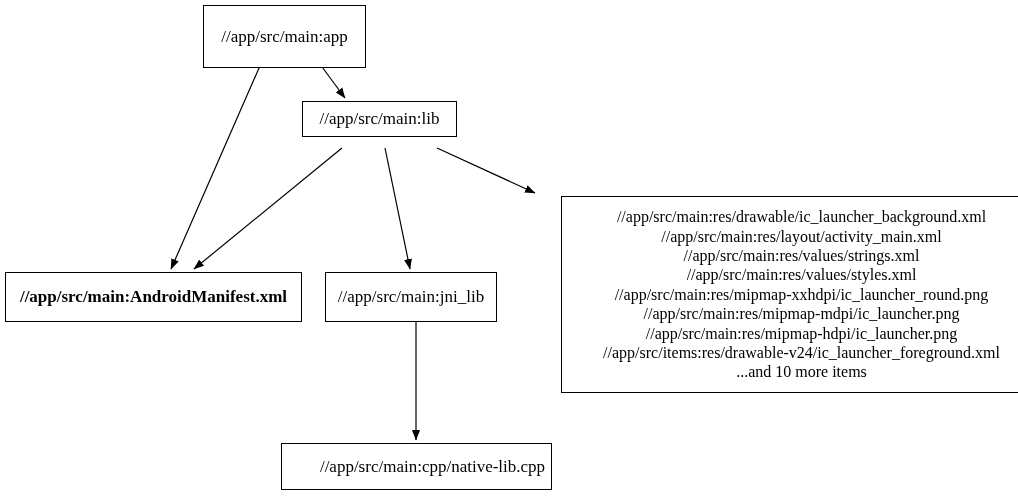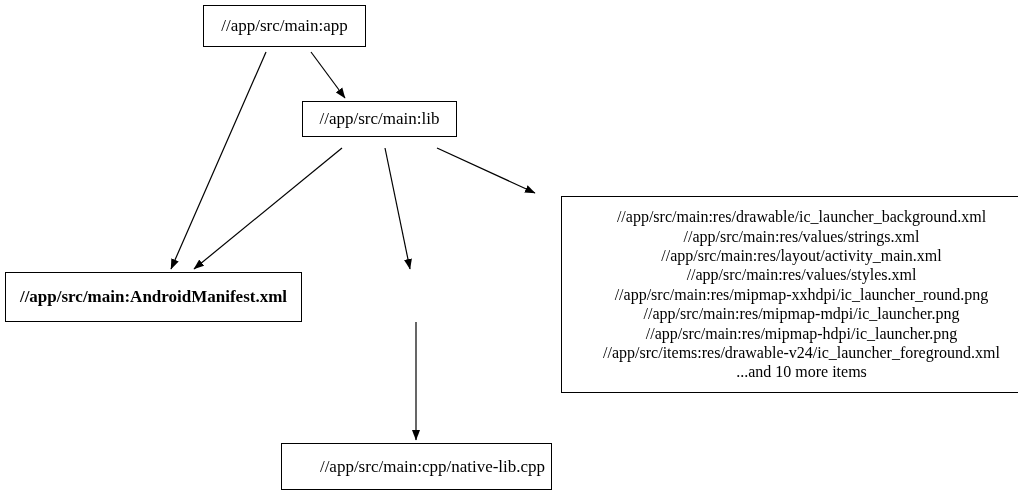--- a/index.html
+++ b/index.html
@@ -34,21 +34,21 @@
     text-align: center;
     font-size: 17px;
     white-space: nowrap;
   }
   .node-multiline {
     flex-direction: column;
     font-size: 16px;
     line-height: 19.4px;
     white-space: nowrap;
   }
-  #node-app      { left: 203px; top: 5px;   width: 163px; height: 42px; }
+  #node-app      { left: 203px; top: 5px;   width: 163px; height: 63px; }
   #node-lib      { left: 302px; top: 101px; width: 155px; height: 36px; }
   #node-manifest { left: 5px;   top: 272px; width: 297px; height: 50px; font-weight: bold; }
   #node-jni      { left: 325px; top: 272px; width: 172px; height: 50px; }
   #node-res      { left: 561px; top: 196px; width: 481px; height: 197px; }
   #node-cpp      { left: 281px; top: 443px; width: 271px; height: 47px; padding-left: 32px; }
 </style>
 </head>
 <body>
 
 <div id="canvas">
@@ -72,25 +72,28 @@
   </div>
 
   <div class="node" id="node-lib">
     <span>//app/src/main:lib</span>
   </div>
 
   <div class="node" id="node-manifest">
     <span>//app/src/main:AndroidManifest.xml</span>
   </div>
 
+  <div class="node" id="node-jni">
+    <span>//app/src/main:jni_lib</span>
+  </div>
 
   <div class="node node-multiline" id="node-res">
     <div>//app/src/main:res/drawable/ic_launcher_background.xml</div>
+    <div>//app/src/main:res/layout/activity_main.xml</div>
     <div>//app/src/main:res/values/strings.xml</div>
-    <div>//app/src/main:res/layout/activity_main.xml</div>
     <div>//app/src/main:res/values/styles.xml</div>
     <div>//app/src/main:res/mipmap-xxhdpi/ic_launcher_round.png</div>
     <div>//app/src/main:res/mipmap-mdpi/ic_launcher.png</div>
     <div>//app/src/main:res/mipmap-hdpi/ic_launcher.png</div>
     <div>//app/src/items:res/drawable-v24/ic_launcher_foreground.xml</div>
     <div>...and 10 more items</div>
   </div>
 
   <div class="node" id="node-cpp">
     <span>//app/src/main:cpp/native-lib.cpp</span>

